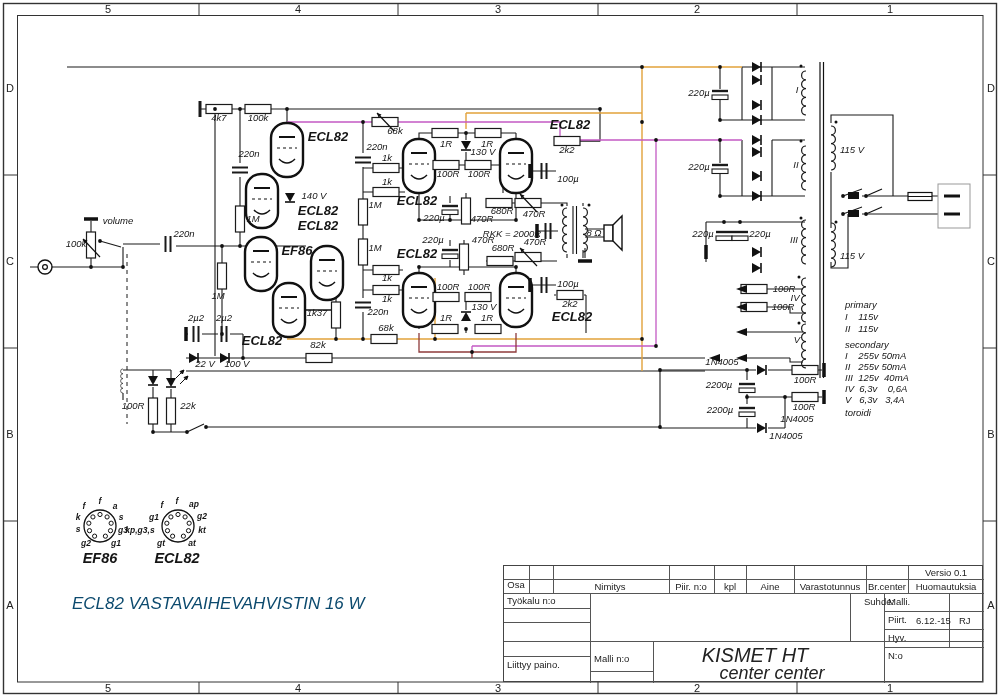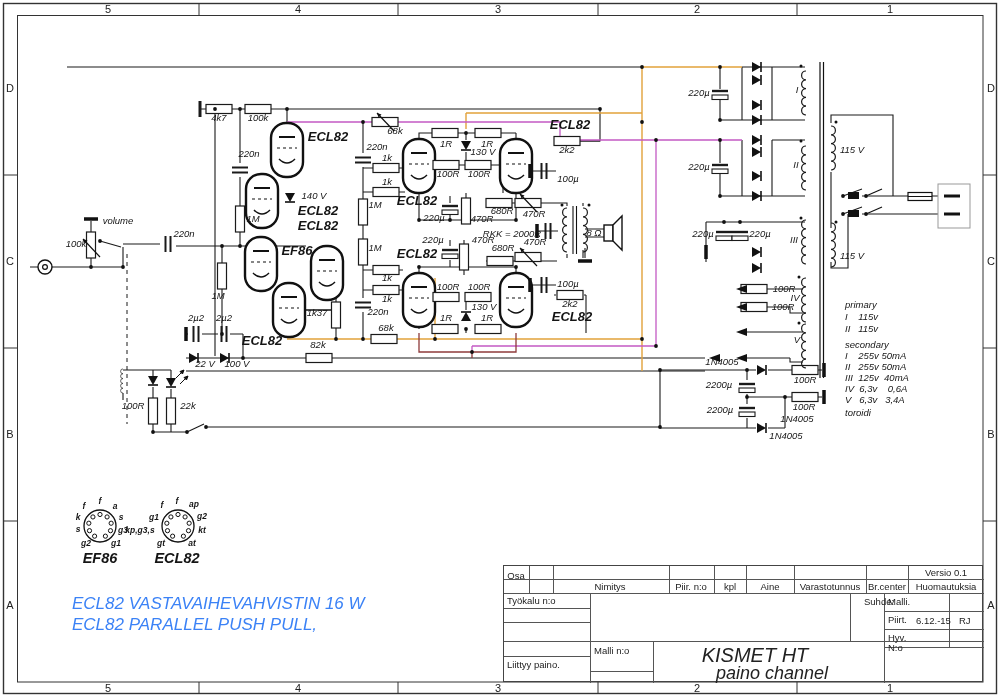--- a/index.html
+++ b/index.html
@@ -8,21 +8,21 @@
   
   text{fill:#151515;}
   .v{font:italic 9.5px "Liberation Sans",sans-serif;}
   .b{font:italic bold 13px "Liberation Sans",sans-serif;}
   .sp{font:italic 9.5px "Liberation Sans",sans-serif;}
   .pin{font:italic bold 8.5px "Liberation Sans",sans-serif;}
   .pname{font:italic bold 14.5px "Liberation Sans",sans-serif;}
   
   .zone{position:absolute;font-size:11px;color:#222;transform:translate(-50%,-50%);}
   
-  .notes{position:absolute;left:72px;top:593px;color:#3b82f6;}
+  .notes{position:absolute;left:72px;top:593px;color:#0c4a6e;}
   .notes div{font:italic 17px "Liberation Sans",sans-serif;line-height:21px;white-space:nowrap;}
   
   .tb{position:absolute;left:503px;top:565px;width:480px;height:117px;border:1px solid #444;box-sizing:border-box;font-size:9.5px;color:#222;}
   .tbl{position:absolute;background:#555;}
   .tbt{position:absolute;white-space:nowrap;}
   .tbt.c{transform:translateX(-50%);}
   .big1{font:italic 23px "Liberation Sans",sans-serif;}
   .big2{font:italic 20px "Liberation Sans",sans-serif;}
   .big3{font:italic 18px "Liberation Sans",sans-serif;}
 </style>
@@ -542,21 +542,20 @@
 <span class="zone" style="left:10px;top:261px">C</span>
 <span class="zone" style="left:10px;top:434px">B</span>
 <span class="zone" style="left:10px;top:605px">A</span>
 <span class="zone" style="left:991px;top:88px">D</span>
 <span class="zone" style="left:991px;top:261px">C</span>
 <span class="zone" style="left:991px;top:434px">B</span>
 <span class="zone" style="left:991px;top:605px">A</span>
 
 <div class="notes">
   <div>ECL82 VASTAVAIHEVAHVISTIN 16 W</div>
-  <div>ECL82 PARALLEL PUSH PULL,</div>
 </div>
 
 <div class="tb">
   <div class="tbl" style="left:0;top:13px;width:480px;height:1px"></div>
   <div class="tbl" style="left:0;top:27px;width:480px;height:1px"></div>
   <div class="tbl" style="left:25px;top:0;width:1px;height:27px"></div>
   <div class="tbl" style="left:49px;top:0;width:1px;height:27px"></div>
   <div class="tbl" style="left:165px;top:0;width:1px;height:27px"></div>
   <div class="tbl" style="left:210px;top:0;width:1px;height:27px"></div>
   <div class="tbl" style="left:242px;top:0;width:1px;height:27px"></div>
@@ -570,35 +569,35 @@
   <div class="tbl" style="left:0;top:90px;width:86px;height:1px"></div>
   <div class="tbl" style="left:86px;top:105px;width:63px;height:1px"></div>
   <div class="tbl" style="left:149px;top:75px;width:1px;height:42px"></div>
   <div class="tbl" style="left:346px;top:27px;width:1px;height:48px"></div>
   <div class="tbl" style="left:380px;top:27px;width:1px;height:90px"></div>
   <div class="tbl" style="left:380px;top:45px;width:100px;height:1px"></div>
   <div class="tbl" style="left:380px;top:63px;width:100px;height:1px"></div>
   <div class="tbl" style="left:380px;top:81px;width:100px;height:1px"></div>
   <div class="tbl" style="left:445px;top:27px;width:1px;height:54px"></div>
   <span class="tbt c" style="left:442px;top:1px">Versio 0.1</span>
-  <span class="tbt c" style="left:12px;top:4px">Osa</span>
+  <span class="tbt c" style="left:12px;top:13px">Osa</span>
   <span class="tbt c" style="left:106px;top:15px">Nimitys</span>
   <span class="tbt c" style="left:187px;top:15px">Piir. n:o</span>
   <span class="tbt c" style="left:226px;top:15px">kpl</span>
   <span class="tbt c" style="left:266px;top:15px">Aine</span>
   <span class="tbt c" style="left:326px;top:15px">Varastotunnus</span>
   <span class="tbt c" style="left:383px;top:15px">Br.center</span>
   <span class="tbt c" style="left:442px;top:15px">Huomautuksia</span>
   <span class="tbt" style="left:3px;top:29px">Työkalu n:o</span>
   <span class="tbt" style="left:3px;top:93px">Liittyy paino.</span>
-  <span class="tbt" style="left:90px;top:79px">Malli n:o</span>
+  <span class="tbt" style="left:90px;top:87px">Malli n:o</span>
   <span class="tbt" style="left:360px;top:30px">Suhde:</span>
   <span class="tbt" style="left:384px;top:30px">Malli.</span>
   <span class="tbt" style="left:384px;top:48px">Piirt.</span>
   <span class="tbt" style="left:412px;top:49px">6.12.-15</span>
   <span class="tbt" style="left:455px;top:49px">RJ</span>
   <span class="tbt" style="left:384px;top:66px">Hyv.</span>
-  <span class="tbt" style="left:384px;top:76px">N:o</span>
+  <span class="tbt" style="left:384px;top:84px">N:o</span>
   <span class="tbt c big2" style="left:251px;top:78px">KISMET HT</span>
-  <span class="tbt c big3" style="left:268px;top:97px">paino channel</span>
+  <span class="tbt c big3" style="left:268px;top:97px">center center</span>
 </div>
 
 </div>
 
 </body></html>

